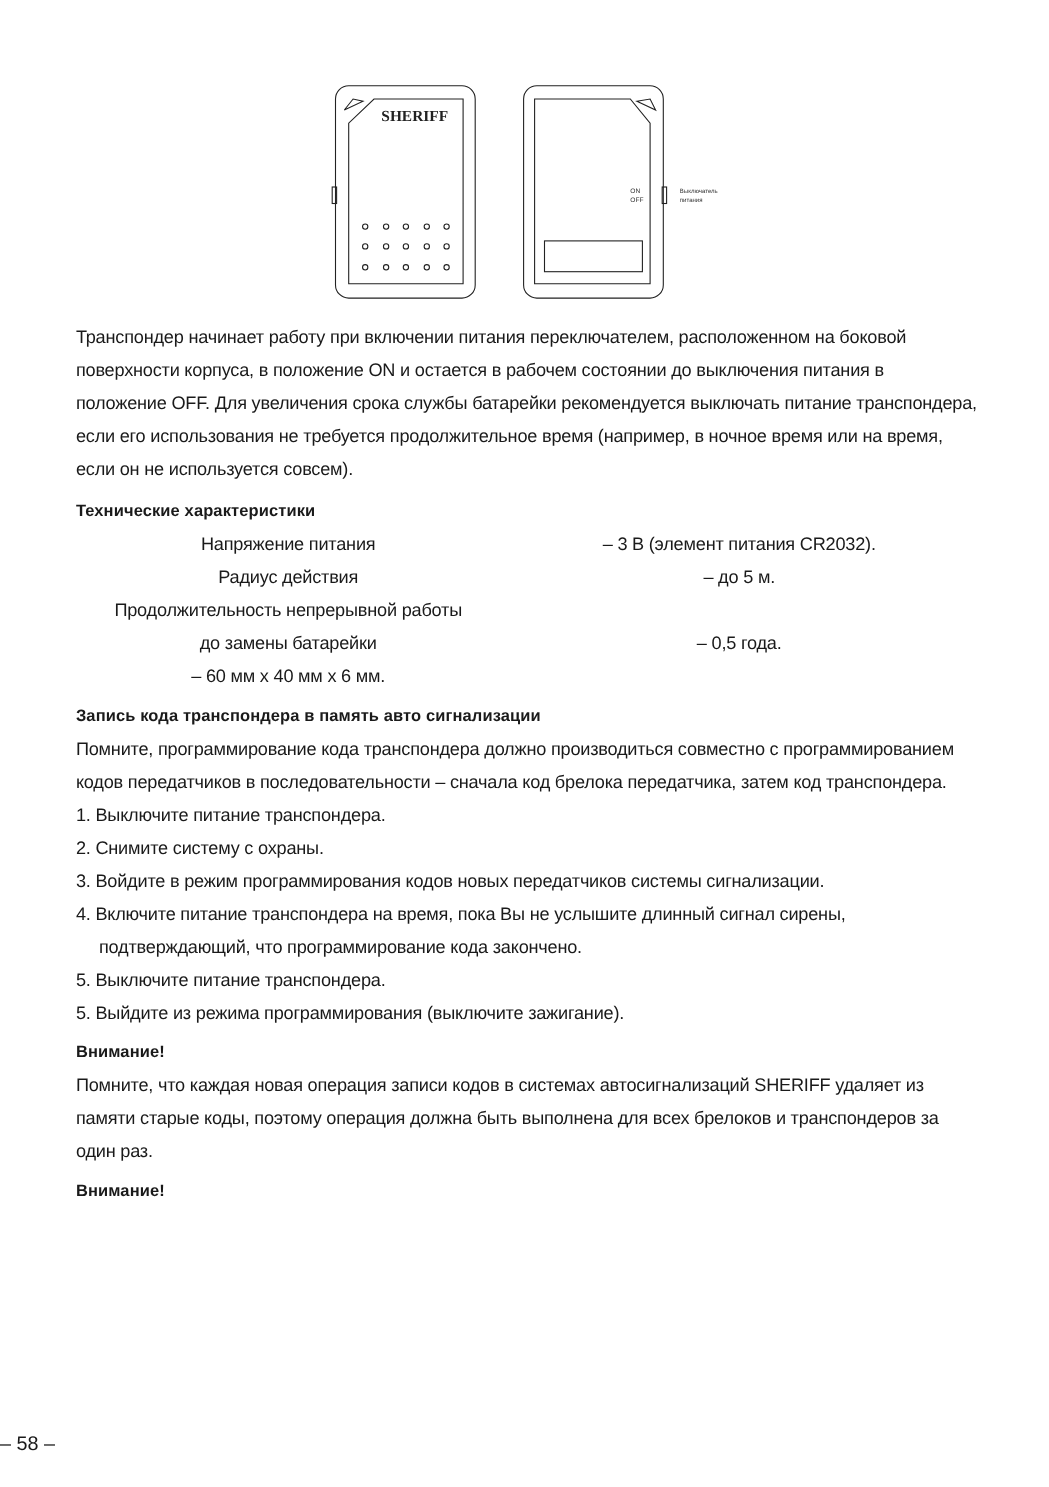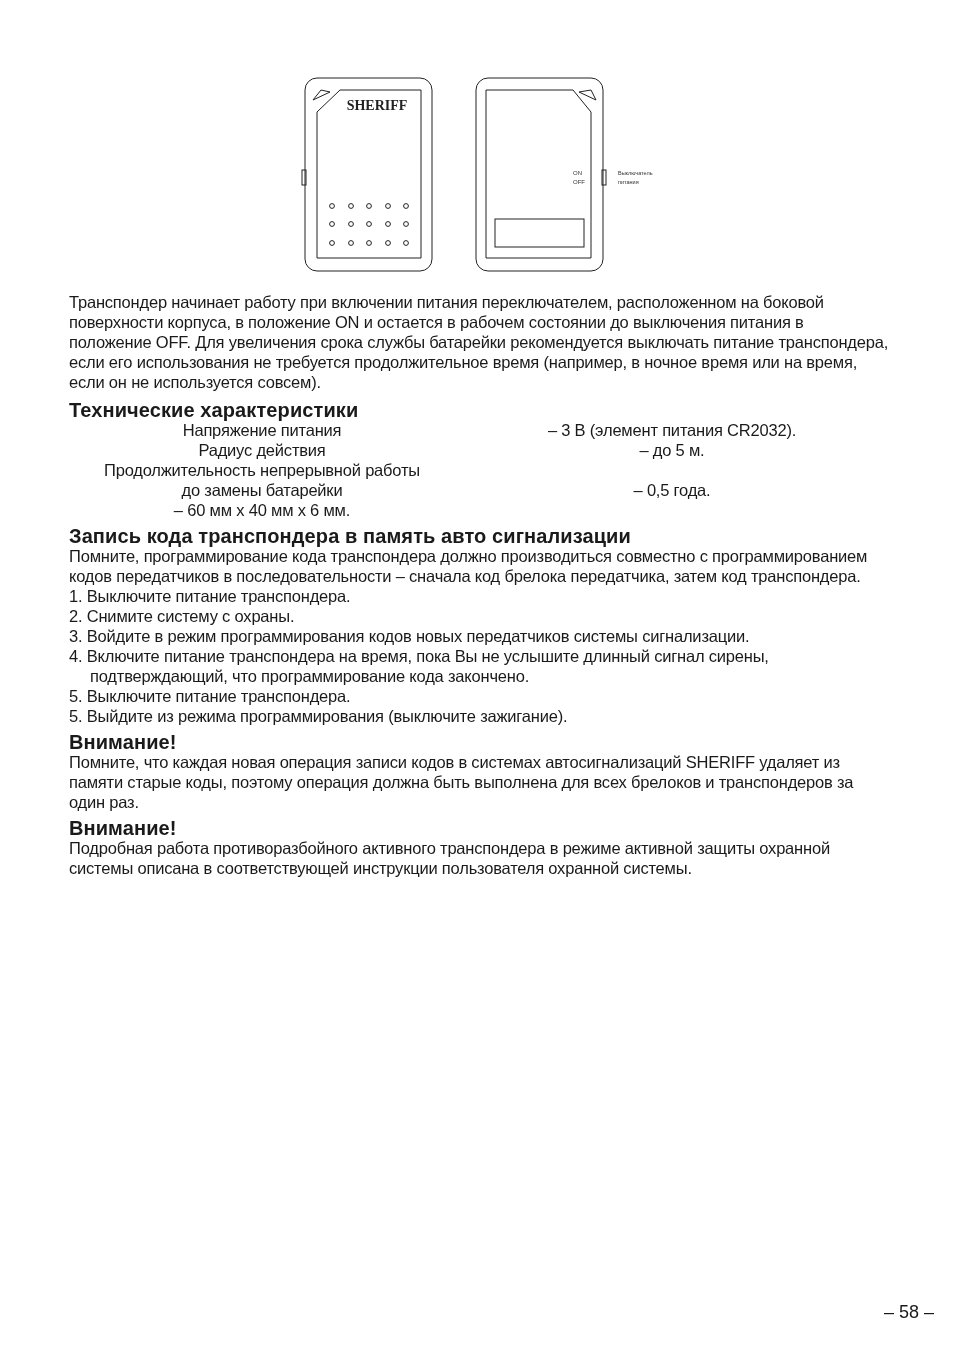--- a/index.html
+++ b/index.html
@@ -1,29 +1,29 @@
 <!DOCTYPE html>
 <html><head>
 <meta charset="utf-8">
 <style>
   html, body { margin: 0; padding: 0; background: #ffffff; }
   body { width: 954px; height: 1352px; position: relative; overflow: hidden;
          font-family: "Liberation Sans", sans-serif; color: #1a1a1a; }
   .figure { position: absolute; left: 295px; top: 70px; width: 380px; height: 210px; }
   .page-text { position: absolute; left: 69px; top: 292px; width: 820px;
-               font-size: 16.5px; line-height: 20px; letter-spacing: -0.2px; }
+               font-size: 16.5px; line-height: 30px; letter-spacing: -0.2px; }
   .page-text p { margin: 0; }
   .para { margin-bottom: 8px !important; }
-  .heading { font-weight: bold; font-size: 20px; letter-spacing: 0.1px; }
+  .heading { font-weight: bold; font-size: 15px; letter-spacing: 0.1px; }
   .specs { display: grid; grid-template-columns: 386px auto; text-align: center; }
   .specs div { white-space: nowrap; }
   .list { margin: 0; padding: 0; list-style: none; }
   .list li { padding-left: 21px; text-indent: -21px; }
   .gap { height: 6px; }
-  .page-number { position: absolute; top: 1302px; left: 0; width: 934px; text-align: right;
+  .page-number { position: absolute; top: 1302px; left: 0; width: 934px; text-align: left;
                  font-size: 18px; }
   svg text { font-family: "Liberation Sans", sans-serif; }
 </style>
 </head>
 <body>
 
 <div class="figure">
   <svg width="380" height="210" viewBox="0 0 380 210">
     <g fill="none" stroke="#222" stroke-width="1">
 
@@ -90,16 +90,15 @@
     <li>5. Выключите питание транспондера.</li>
     <li>5. Выйдите из режима программирования (выключите зажигание).</li>
   </ul>
   <div class="gap"></div>
 
   <p class="heading">Внимание!</p>
   <p>Помните, что каждая новая операция записи кодов в системах автосигнализаций SHERIFF удаляет из памяти старые коды, поэтому операция должна быть выполнена для всех брелоков и транспондеров за один раз.</p>
   <div class="gap"></div>
 
   <p class="heading">Внимание!</p>
-  <p>Подробная работа противоразбойного активного транспондера в режиме активной защиты охранной системы описана в соответствующей инструкции пользователя охранной системы.</p>
 </div>
 
 <div class="page-number">– 58 –</div>
 
 </body></html>

